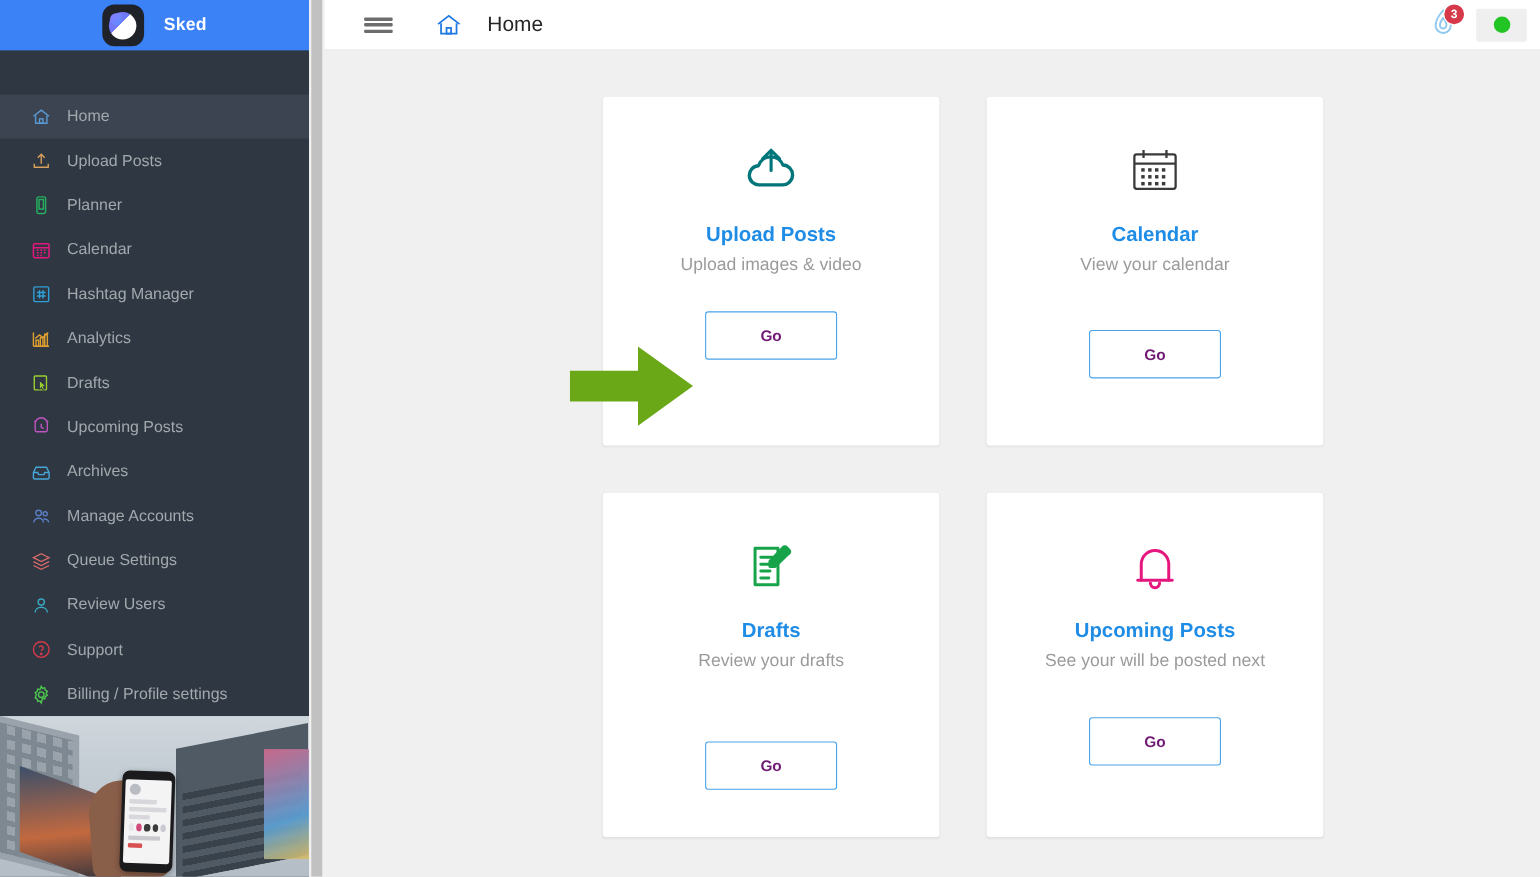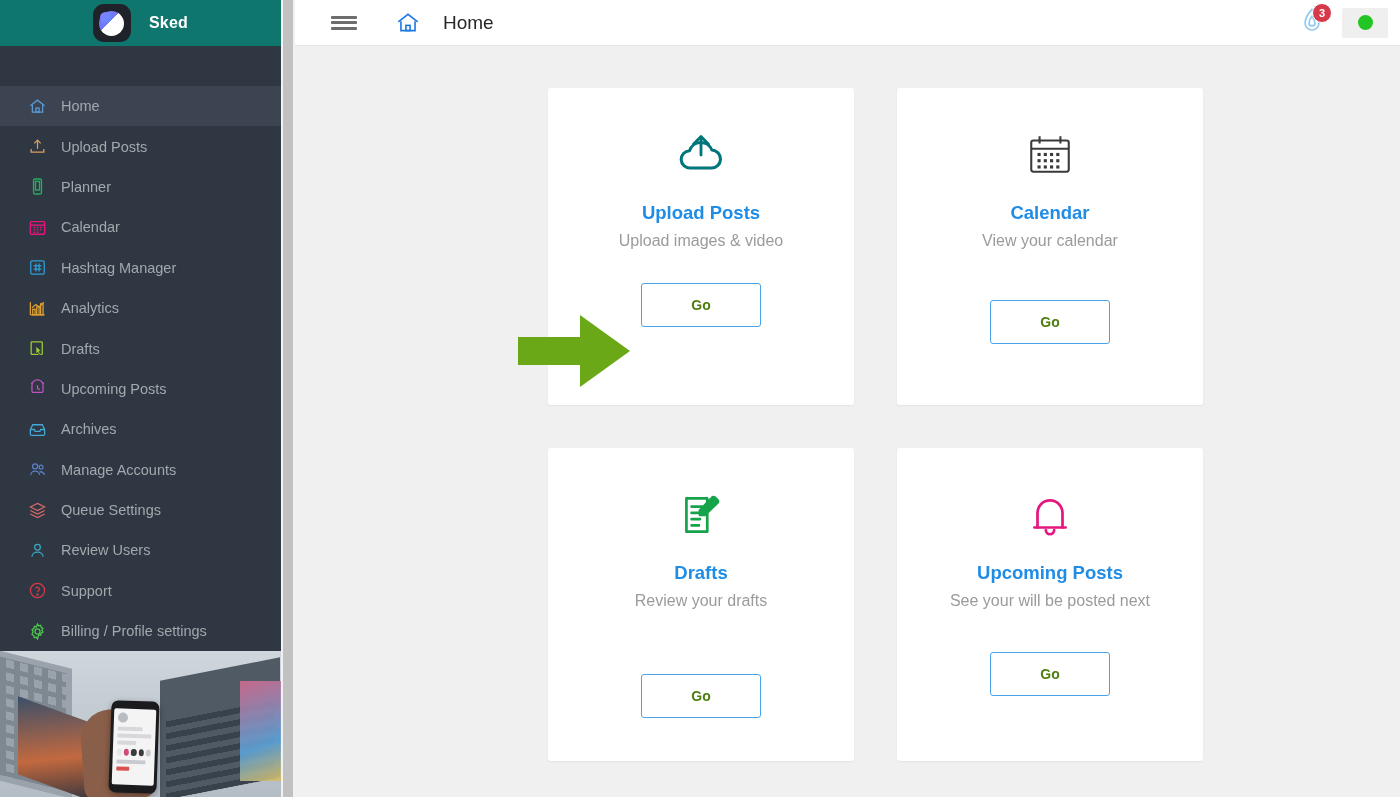--- a/index.html
+++ b/index.html
@@ -10,21 +10,21 @@
   }
   .app { display: flex; width: 1400px; height: 797px; position: relative; }
 
   
   .sidebar {
     width: 281px; height: 797px; background: #2f3742;
     display: flex; flex-direction: column; flex: 0 0 281px;
     position: relative; z-index: 3;
   }
   .brand {
-    height: 46px; background: #0f766e;
+    height: 46px; background: #3b82f6;
     display: flex; align-items: center; justify-content: center; gap: 18px;
     flex: 0 0 46px;
   }
   .brand-logo {
     width: 38px; height: 38px; border-radius: 11px; background: #1f2329;
     display: flex; align-items: center; justify-content: center;
     position: relative; overflow: hidden;
   }
   .brand-mark {
     width: 25px; height: 25px; border-radius: 50%;
@@ -130,21 +130,21 @@
   }
   .card-a { height: 317px; }
   .card-b { height: 317px; }
   .card-c { height: 313px; }
   .card-d { height: 313px; }
   .card-icon { height: 66px; display: flex; align-items: center; justify-content: center; }
   .card-title { color: #1f8ce6; font-size: 18.5px; font-weight: bold; margin-top: 14px; }
   .card-desc { color: #9b9b9b; font-size: 16px; text-align: left; line-height: 1.45; margin-top: 5px; }
   .go-btn {
     margin-top: auto; width: 120px; height: 44px; background: #fff;
-    border: 1.5px solid #4aa3e8; color: #4d7c0f; font-size: 14px; font-weight: bold;
+    border: 1.5px solid #4aa3e8; color: #701a75; font-size: 14px; font-weight: bold;
     border-radius: 3px; cursor: pointer; font-family: "Liberation Sans", sans-serif;
   }
   .card-a .go-btn { margin-top: 31px; }
   .card-b .go-btn { margin-top: 48px; }
   .card-c .go-btn { margin-top: 62px; }
   .card-d .go-btn { margin-top: 40px; }
 
   .arrow-annot { position: absolute; left: 518px; top: 315px; z-index: 6; }
 </style>
 </head>

